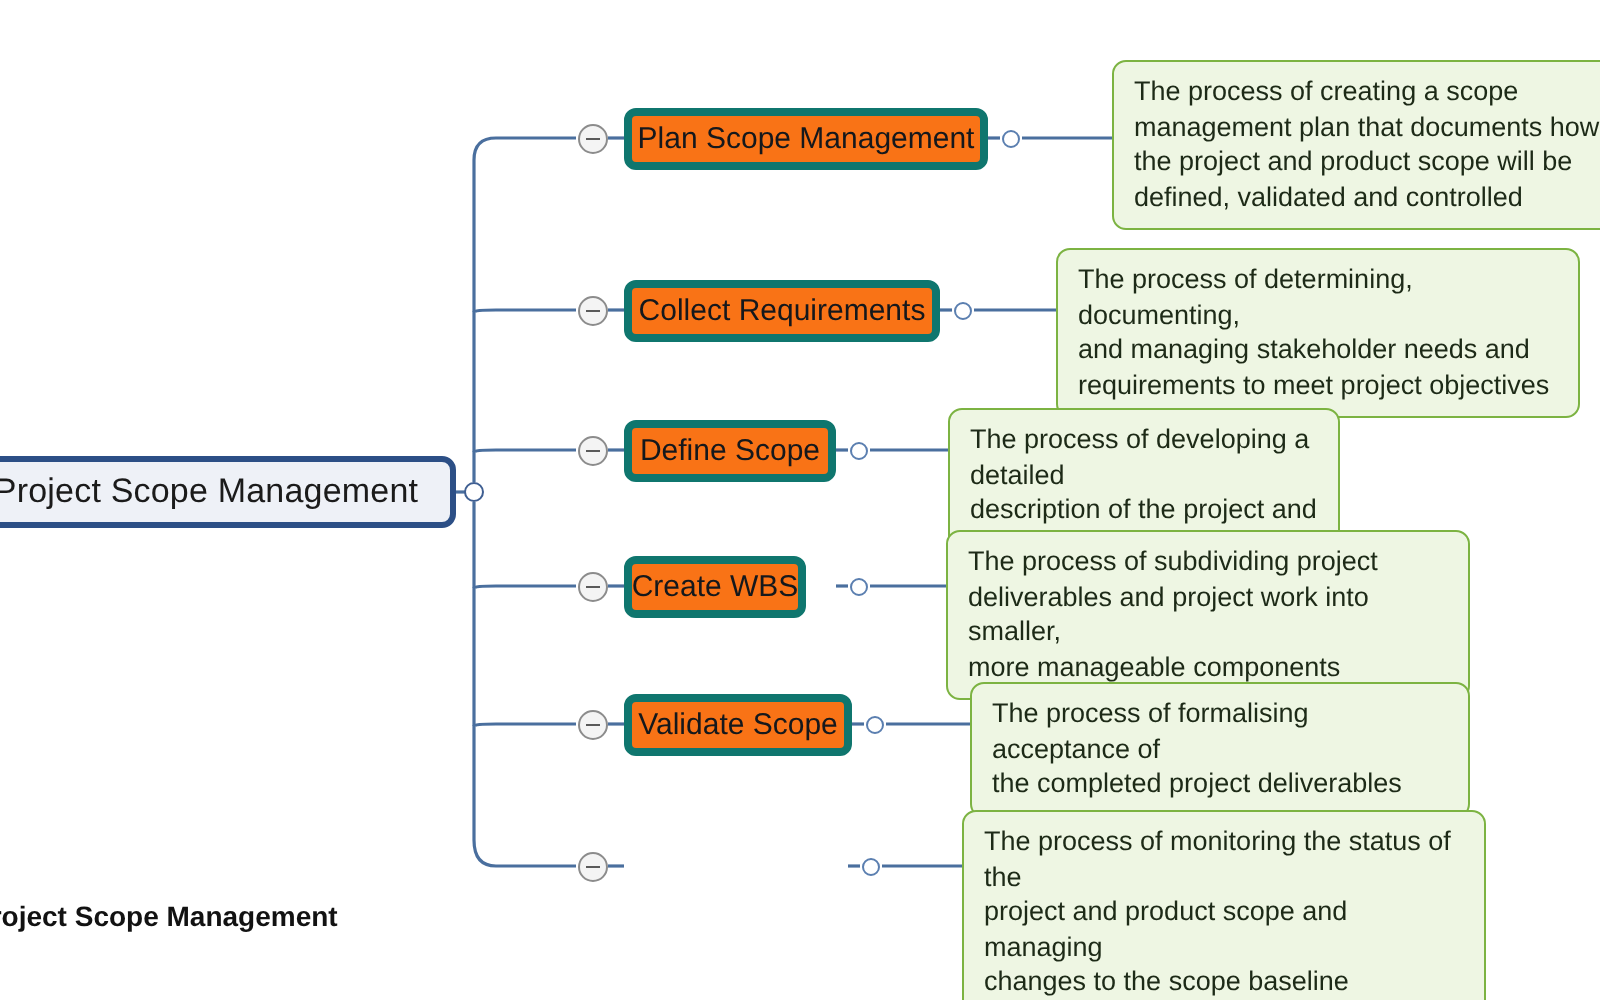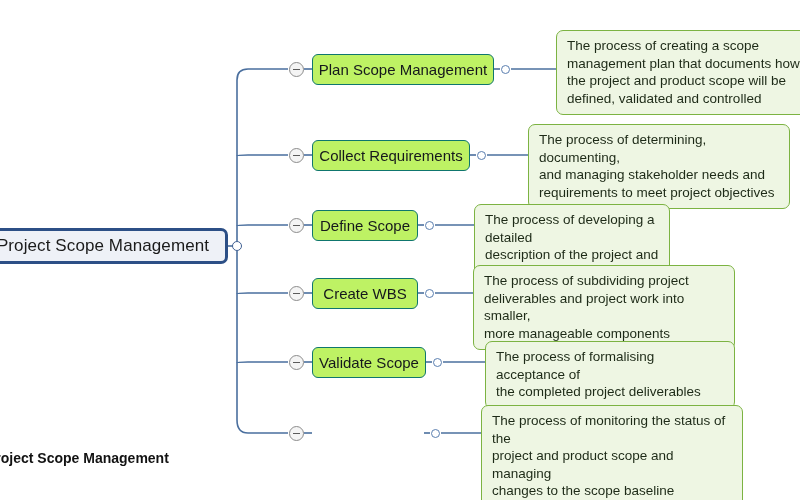--- a/index.html
+++ b/index.html
@@ -45,22 +45,22 @@
     font-size: 17px;
     color: #1b1b1b;
     white-space: nowrap;
     letter-spacing: 0.1px;
   }
 
   
   .proc-node {
     position: absolute;
     height: 31px;
-    background: #bef264;
-    border: 1px solid #0f766e;
+    background: #f97316;
+    border: 4px solid #0f766e;
     border-radius: 6px;
     display: flex;
     align-items: center;
     justify-content: center;
     padding: 0 12px;
   }
   .proc-node .proc-label {
     font-size: 15px;
     color: #15181c;
     white-space: nowrap;
@@ -203,21 +203,21 @@
   <div class="proc-node" style="left:312px; top:210px; width:106px;">
     <span class="proc-label">Define Scope</span>
   </div>
   <div class="link-dot" style="left:425px; top:221px;"></div>
   <div class="desc-box" style="left:474px; top:204px; width:196px;">
     <span class="desc-text">The process of developing a detailed
 description of the project and product</span>
   </div>
 
   <div class="collapse-toggle" style="left:289px; top:286px;"></div>
-  <div class="proc-node" style="left:312px; top:278px; width:106px;">
+  <div class="proc-node" style="left:312px; top:278px; width:91px;">
     <span class="proc-label">Create WBS</span>
   </div>
   <div class="link-dot" style="left:425px; top:289px;"></div>
   <div class="desc-box" style="left:473px; top:265px; width:262px;">
     <span class="desc-text">The process of subdividing project
 deliverables and project work into smaller,
 more manageable components</span>
   </div>
 
   <div class="collapse-toggle" style="left:289px; top:355px;"></div>

